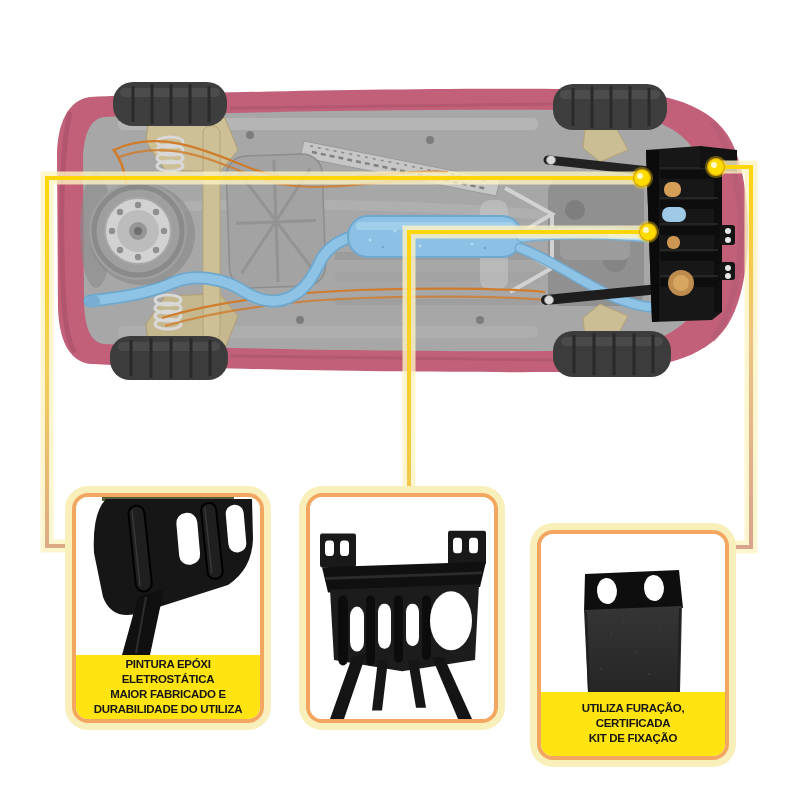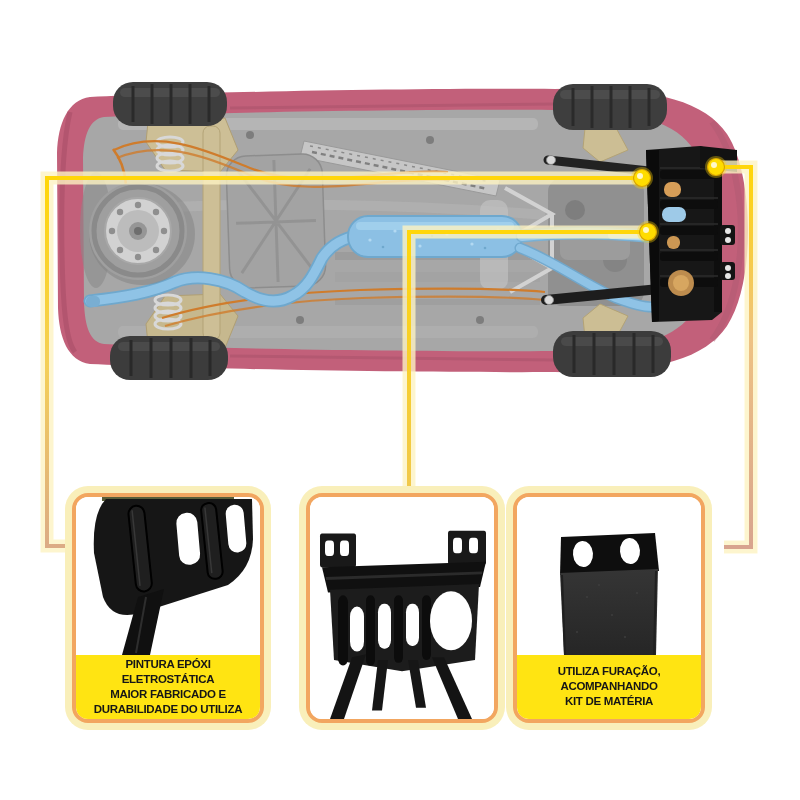--- a/index.html
+++ b/index.html
@@ -41,21 +41,21 @@
     border-radius:0 0 11px 11px;
     display:flex;flex-direction:column;justify-content:center;align-items:center;
     text-align:center;
     color:var(--text-color);
     font-size:11.5px;line-height:15px;font-weight:bold;
     letter-spacing:-0.3px;
     padding:2px 2px 3px 2px;box-sizing:border-box;
   }
   #card-1{left:72px;}
   #card-2{left:306px;}
-  #card-3{left:513px;}
+  #card-3{left:537px;margin-top:37px;}
 </style>
 </head>
 <body>
 
 <svg id="scene" width="800" height="800" viewBox="0 0 800 800">
   <defs>
     <linearGradient id="gradA" gradientUnits="userSpaceOnUse" x1="0" y1="185" x2="0" y2="546">
       <stop offset="0" style="stop-color:var(--callout-yellow,#ffd60a)"></stop>
       <stop offset="0.5" stop-color="#f4cf58"></stop>
       <stop offset="1" stop-color="#dcab85"></stop>
@@ -365,16 +365,16 @@
           <circle cx="95" cy="118" r="1"></circle>
           <circle cx="120" cy="96" r="1"></circle>
         <circle cx="60" cy="135" r="1"></circle>
           <circle cx="108" cy="140" r="1"></circle>
           <circle cx="82" cy="88" r="1"></circle>
       </g>
     </svg>
   </div>
   <div class="label">
     <span>UTILIZA FURAÇÃO,</span>
-    <span>ACOMPANHANDO</span>
-    <span>KIT DE MATÉRIA</span>
+    <span>CERTIFICADA</span>
+    <span>KIT DE FIXAÇÃO</span>
   </div>
 </div>
 
 </body></html>

